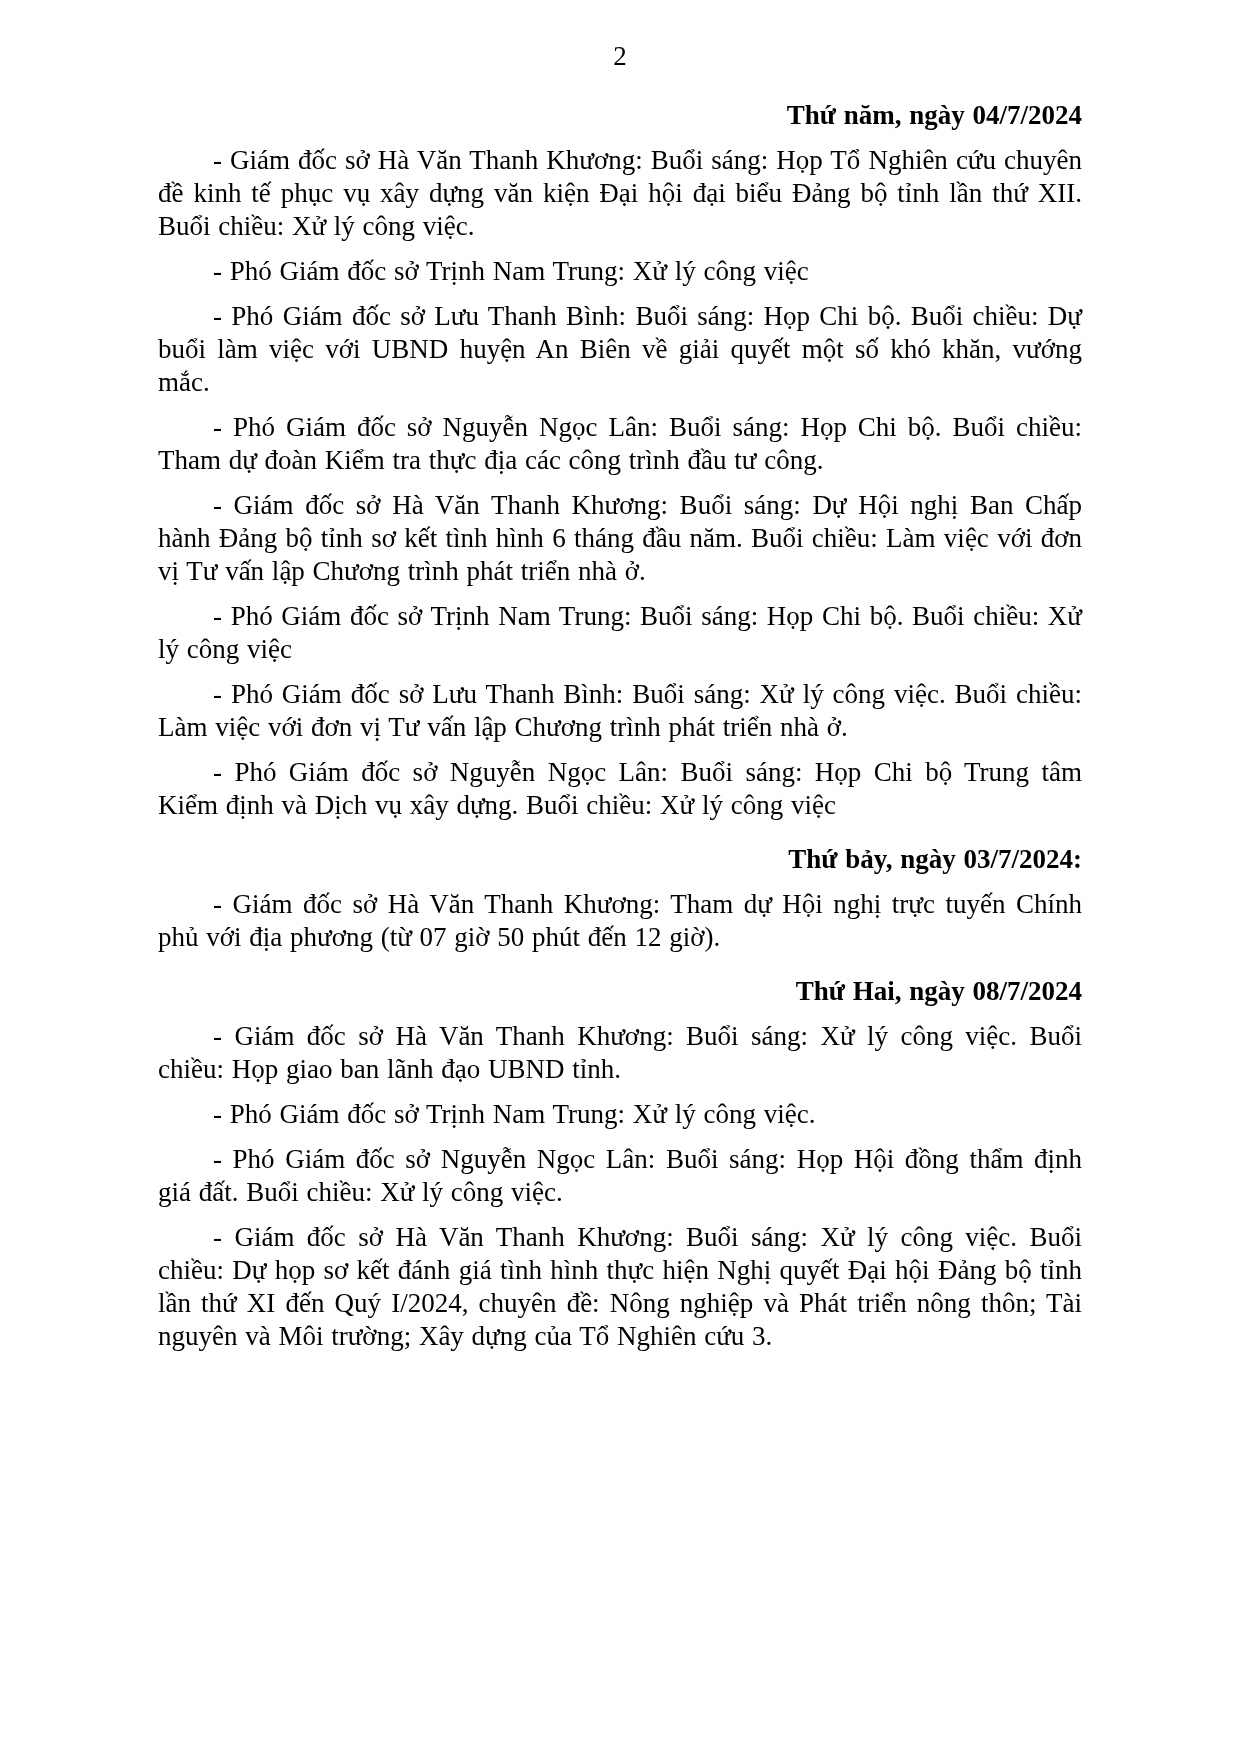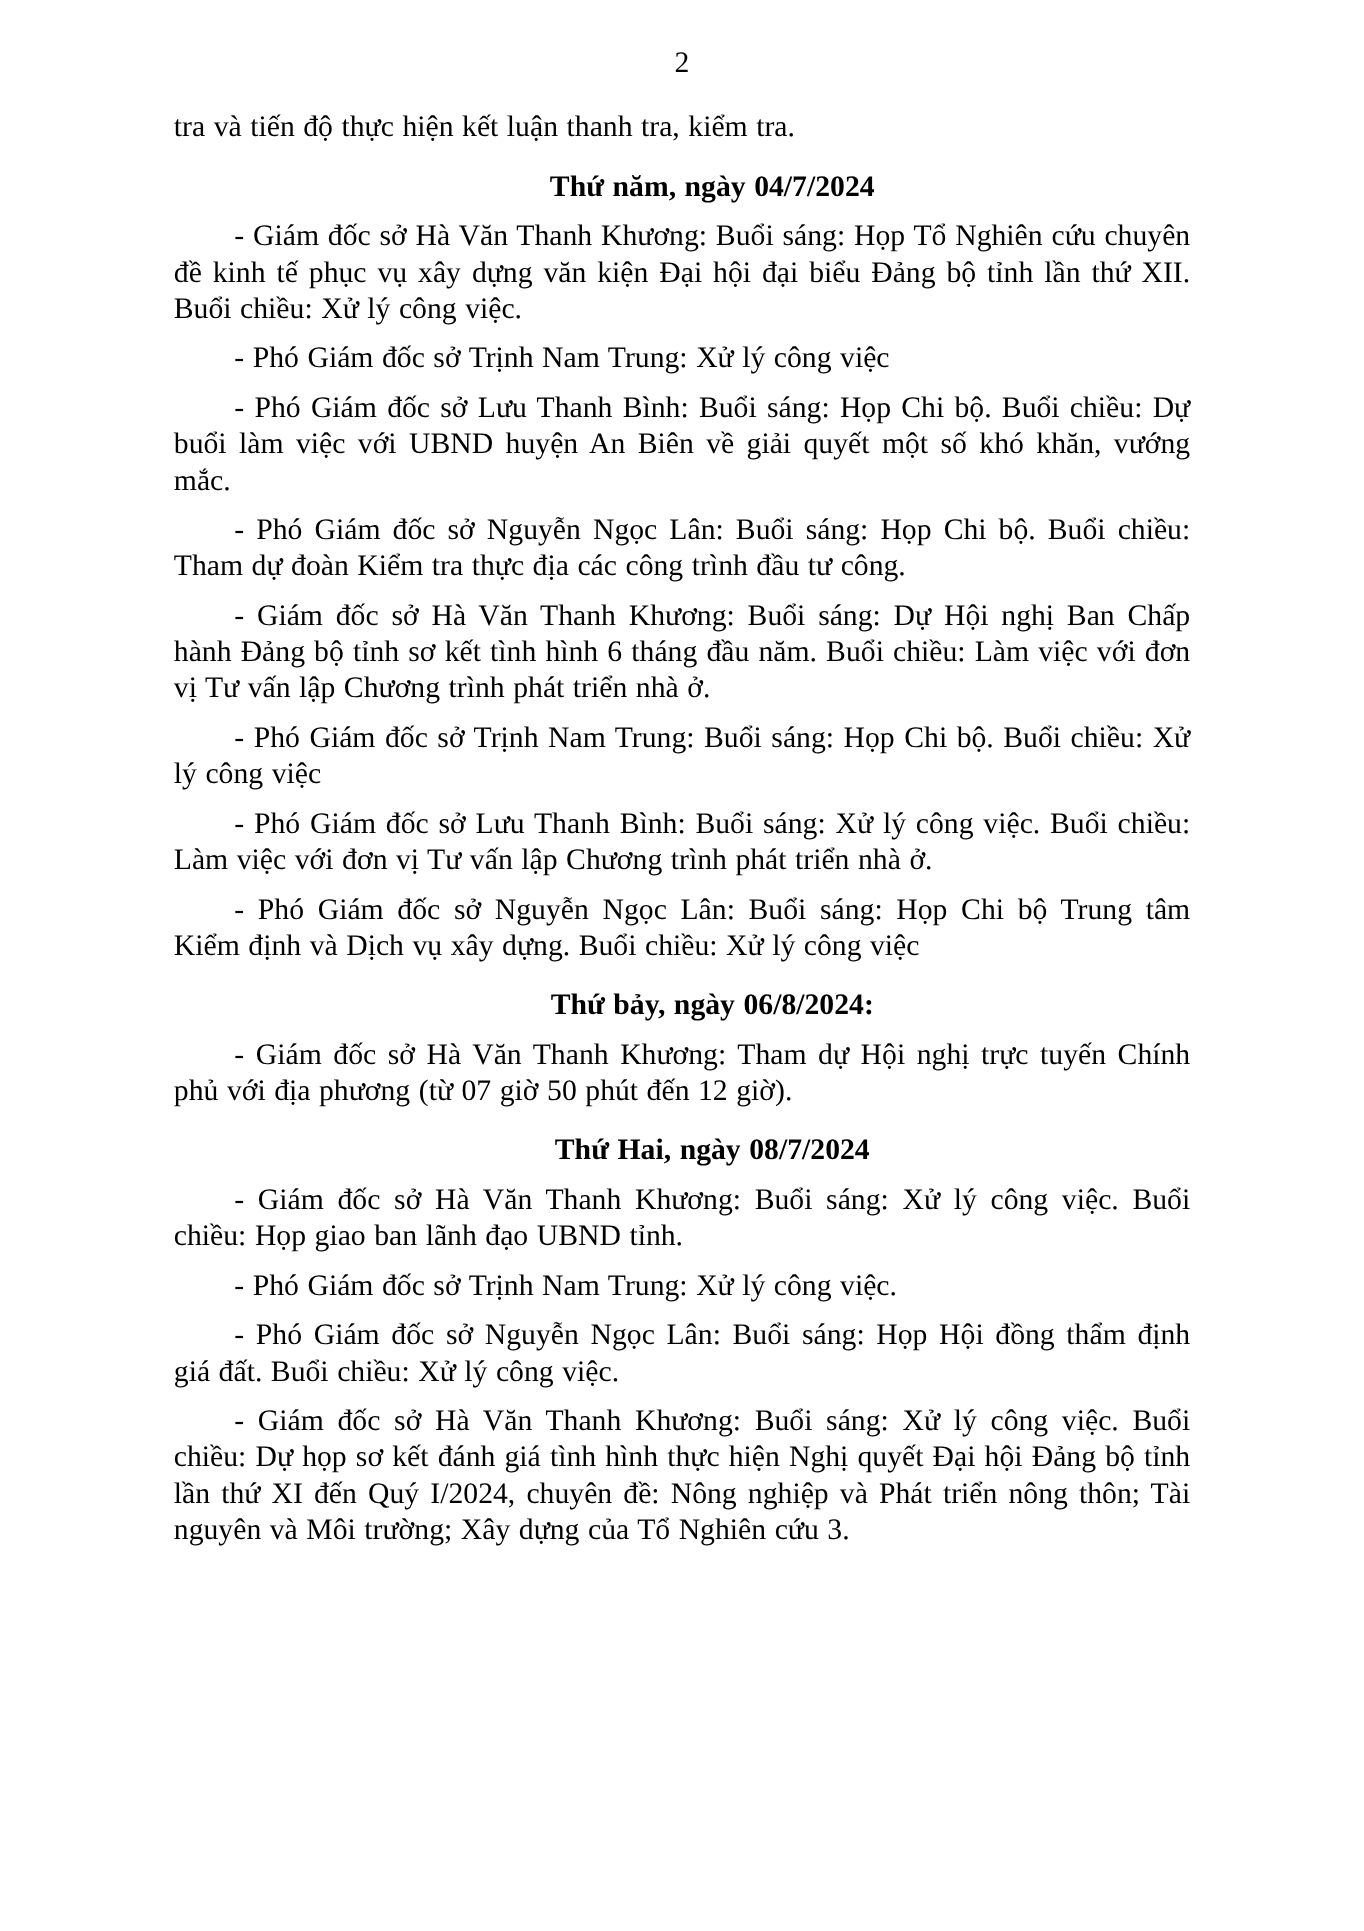--- a/index.html
+++ b/index.html
@@ -27,44 +27,43 @@
   }
   .content p {
     margin: 0 0 12px 0;
     line-height: 33px;
     text-align: justify;
     text-indent: 55px;
     word-spacing: 1px;
   }
   .content p.heading {
     font-weight: bold;
-    text-align: center;
+    text-align: right;
     margin-top: 21px;
   }
   .content p.no-indent {
     text-indent: 0;
   }
 </style>
 </head>
 <body>
 
 <div class="page">
   <div class="page-number">2</div>
   <div class="content" id="paragraph-list">
-      <p class="body no-indent">tra và tiến độ thực hiện kết luận thanh tra, kiểm tra.</p>
       <p class="heading">Thứ năm, ngày 04/7/2024</p>
       <p class="body">- Giám đốc sở Hà Văn Thanh Khương: Buổi sáng: Họp Tổ Nghiên cứu chuyên đề kinh tế phục vụ xây dựng văn kiện Đại hội đại biểu Đảng bộ tỉnh lần thứ XII. Buổi chiều: Xử lý công việc.</p>
       <p class="body">- Phó Giám đốc sở Trịnh Nam Trung: Xử lý công việc</p>
       <p class="body">- Phó Giám đốc sở Lưu Thanh Bình: Buổi sáng: Họp Chi bộ. Buổi chiều: Dự buổi làm việc với UBND huyện An Biên về giải quyết một số khó khăn, vướng mắc.</p>
       <p class="body">- Phó Giám đốc sở Nguyễn Ngọc Lân: Buổi sáng: Họp Chi bộ. Buổi chiều: Tham dự đoàn Kiểm tra thực địa các công trình đầu tư công.</p>
       <p class="body">- Giám đốc sở Hà Văn Thanh Khương: Buổi sáng: Dự Hội nghị Ban Chấp hành Đảng bộ tỉnh sơ kết tình hình 6 tháng đầu năm. Buổi chiều: Làm việc với đơn vị Tư vấn lập Chương trình phát triển nhà ở.</p>
       <p class="body">- Phó Giám đốc sở Trịnh Nam Trung: Buổi sáng: Họp Chi bộ. Buổi chiều: Xử lý công việc</p>
       <p class="body">- Phó Giám đốc sở Lưu Thanh Bình: Buổi sáng: Xử lý công việc. Buổi chiều: Làm việc với đơn vị Tư vấn lập Chương trình phát triển nhà ở.</p>
       <p class="body">- Phó Giám đốc sở Nguyễn Ngọc Lân: Buổi sáng: Họp Chi bộ Trung tâm Kiểm định và Dịch vụ xây dựng. Buổi chiều: Xử lý công việc</p>
-      <p class="heading">Thứ bảy, ngày 06/8/2024:</p>
+      <p class="heading">Thứ bảy, ngày 03/7/2024:</p>
       <p class="body">- Giám đốc sở Hà Văn Thanh Khương: Tham dự Hội nghị trực tuyến Chính phủ với địa phương (từ 07 giờ 50 phút đến 12 giờ).</p>
       <p class="heading">Thứ Hai, ngày 08/7/2024</p>
       <p class="body">- Giám đốc sở Hà Văn Thanh Khương: Buổi sáng: Xử lý công việc. Buổi chiều: Họp giao ban lãnh đạo UBND tỉnh.</p>
       <p class="body">- Phó Giám đốc sở Trịnh Nam Trung: Xử lý công việc.</p>
       <p class="body">- Phó Giám đốc sở Nguyễn Ngọc Lân: Buổi sáng: Họp Hội đồng thẩm định giá đất. Buổi chiều: Xử lý công việc.</p>
       <p class="body">- Giám đốc sở Hà Văn Thanh Khương: Buổi sáng: Xử lý công việc. Buổi chiều: Dự họp sơ kết đánh giá tình hình thực hiện Nghị quyết Đại hội Đảng bộ tỉnh lần thứ XI đến Quý I/2024, chuyên đề: Nông nghiệp và Phát triển nông thôn; Tài nguyên và Môi trường; Xây dựng của Tổ Nghiên cứu 3.</p>
     </div>
 </div>
 
 </body></html>

